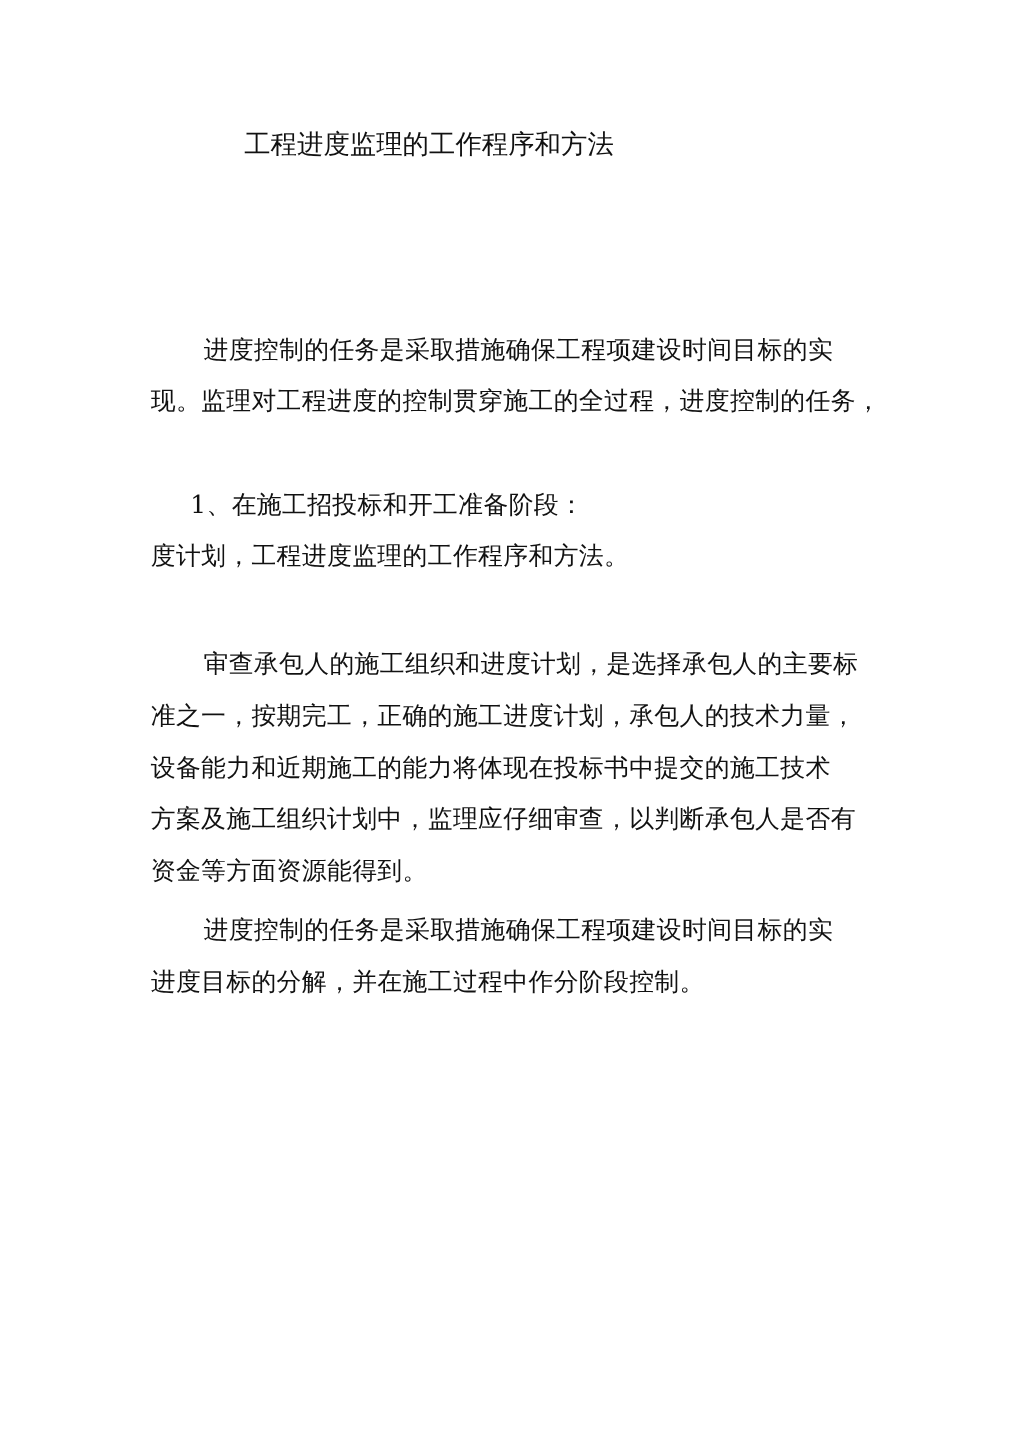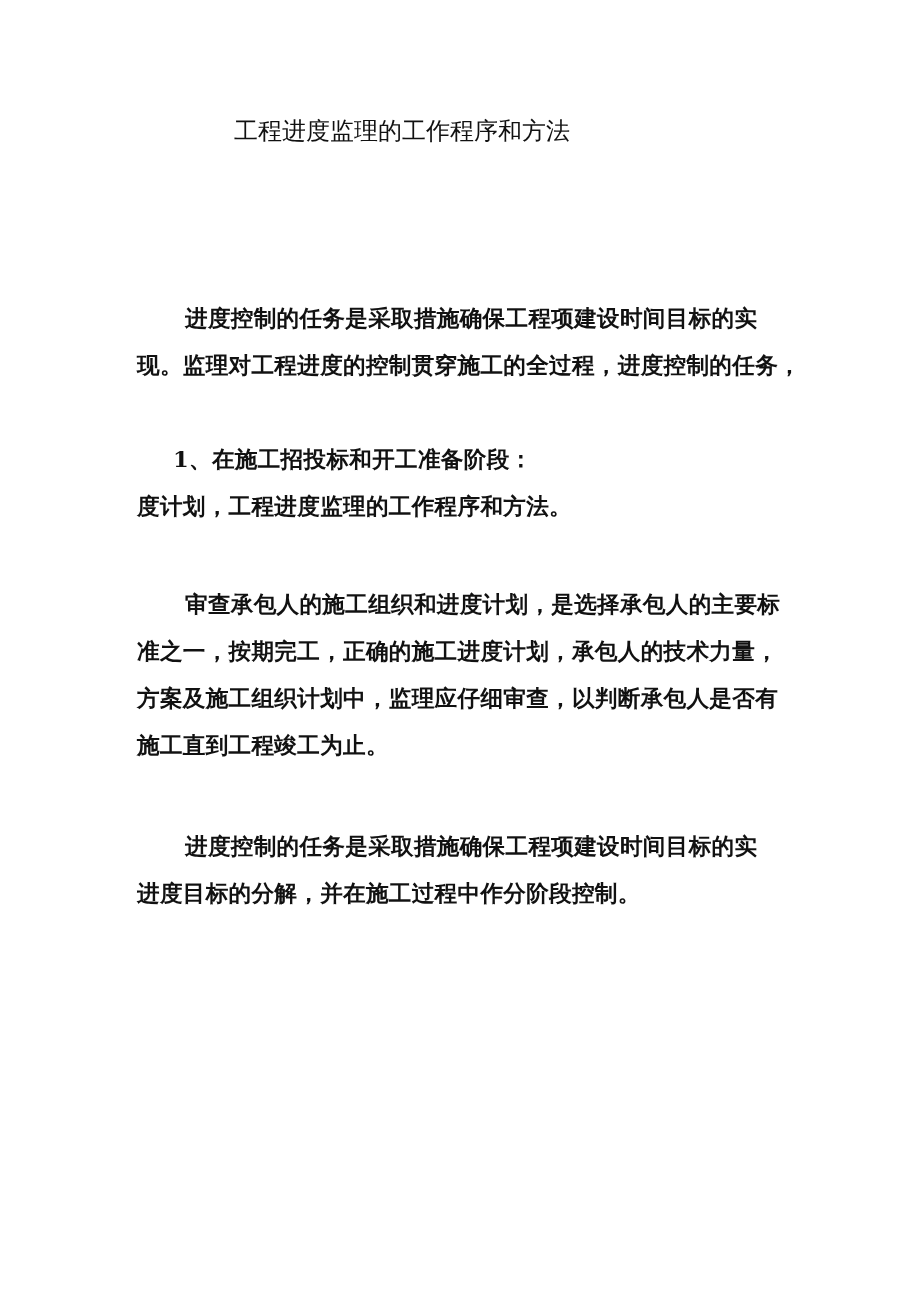--- a/index.html
+++ b/index.html
@@ -25,21 +25,20 @@
     .title {
       position: absolute;
       top: 113px;
       left: 0;
       width: 780px;
       text-align: center;
       font-size: 24px;
       line-height: 36px;
       letter-spacing: 0px;
       font-family: "DejaVu Sans", sans-serif;
-      margin-left: 12px;
     }
     .heading {
       position: absolute;
       top: 245px;
       left: 190px;
       font-size: 24px;
       line-height: 36px;
       font-family: "DejaVu Sans", sans-serif;
     }
     .body-text {
@@ -50,21 +49,20 @@
       font-size: 22.6px;
       line-height: 47px;
       text-align: justify;
       text-align-last: left;
       letter-spacing: 0.3px;
     }
     .line {
       display: block;
       white-space: nowrap;
       height: 47px;
-      font-weight: bold;
     }
     .indent {
       padding-left: 48px;
     }
     .indent-small {
       padding-left: 36px;
     }
   </style>
 </head>
 <body>
@@ -81,22 +79,23 @@
     <span class="line indent-small">1、在施工招投标和开工准备阶段：</span>
   </div>
 
   <div class="body-text" style="top:483px;">
     <span class="line">度计划，工程进度监理的工作程序和方法。</span>
   </div>
 
   <div class="body-text" style="top:581px;">
     <span class="line indent">审查承包人的施工组织和进度计划，是选择承包人的主要标</span>
     <span class="line">准之一，按期完工，正确的施工进度计划，承包人的技术力量，</span>
+    <span class="line">设备能力和近期施工的能力将体现在投标书中提交的施工技术</span>
     <span class="line">方案及施工组织计划中，监理应仔细审查，以判断承包人是否有</span>
-    <span class="line">施工直到工程竣工为止。</span>
+    <span class="line">资金等方面资源能得到。</span>
   </div>
 
   <div class="body-text" style="top:823px;">
     <span class="line indent">进度控制的任务是采取措施确保工程项建设时间目标的实</span>
     <span class="line">进度目标的分解，并在施工过程中作分阶段控制。</span>
   </div>
 
 </div>
 
 </body></html>

